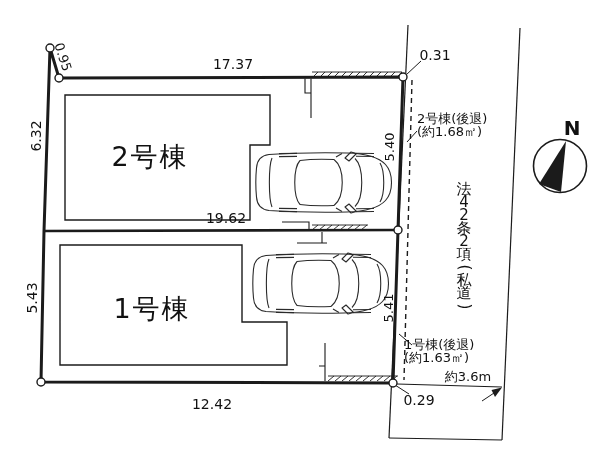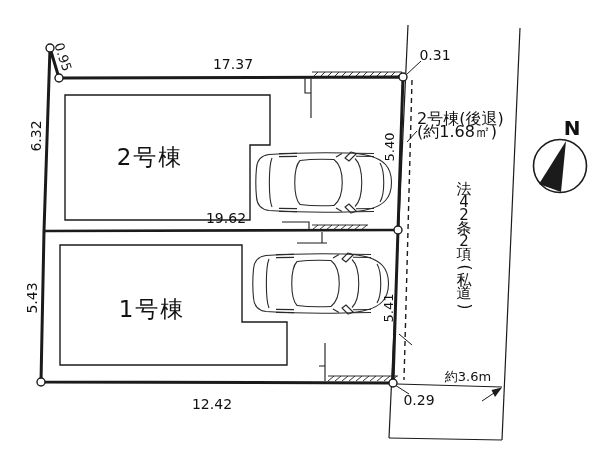--- a/index.html
+++ b/index.html
@@ -8,22 +8,22 @@
     font-family:"DejaVu Sans","Liberation Sans",sans-serif; color:#111;
     overflow:hidden;
   }
   .stage svg { position:absolute; left:0; top:0; }
   .label { position:absolute; color:#111; white-space:nowrap; }
   .ctr   { transform:translate(-50%,-50%); }
   .rot-90{ transform:translate(-50%,-50%) rotate(-90deg); }
   .rot72 { transform:translate(-50%,-50%) rotate(72deg); }
   .dim   { font-size:14px; }
   .dim-s { font-size:13px; }
-  .bldg  { font-size:23px; letter-spacing:2px; }
-  .note  { font-size:16px; line-height:13px; }
+  .bldg  { font-size:27px; letter-spacing:2px; }
+  .note  { font-size:13px; line-height:13px; }
   .nmark { font-size:20px; font-weight:bold; }
   .vtext { display:flex; flex-direction:column; align-items:center;
            font-size:15px; transform:translateX(-50%); }
   .vtext span { height:13px; line-height:13px; display:block; }
   .vtext span.vr { transform:rotate(90deg); }
 </style>
 </head>
 <body>
 
 <div class="stage">
@@ -122,20 +122,24 @@
   <div class="label dim ctr" style="left:435px; top:55px;">0.31</div>
   <div class="label dim ctr" style="left:419px; top:400px;">0.29</div>
 
   <div class="label bldg ctr" style="left:150px; top:157px;">2号棟</div>
   <div class="label bldg ctr" style="left:152px; top:309px;">1号棟</div>
 
   <div class="label note" style="left:417px; top:112px;">
     <div>2号棟(後退)</div>
     <div>(約1.68㎡)</div>
   </div>
+  <div class="label note" style="left:404px; top:338px;">
+    <div>1号棟(後退)</div>
+    <div>(約1.63㎡)</div>
+  </div>
 
   <div class="label dim-s ctr" style="left:468px; top:377px;">約3.6m</div>
 
   <div class="label vtext" style="left:464px; top:183px;">
       <span>法</span>
       <span>4</span>
       <span>2</span>
       <span>条</span>
       <span>2</span>
       <span>項</span>

